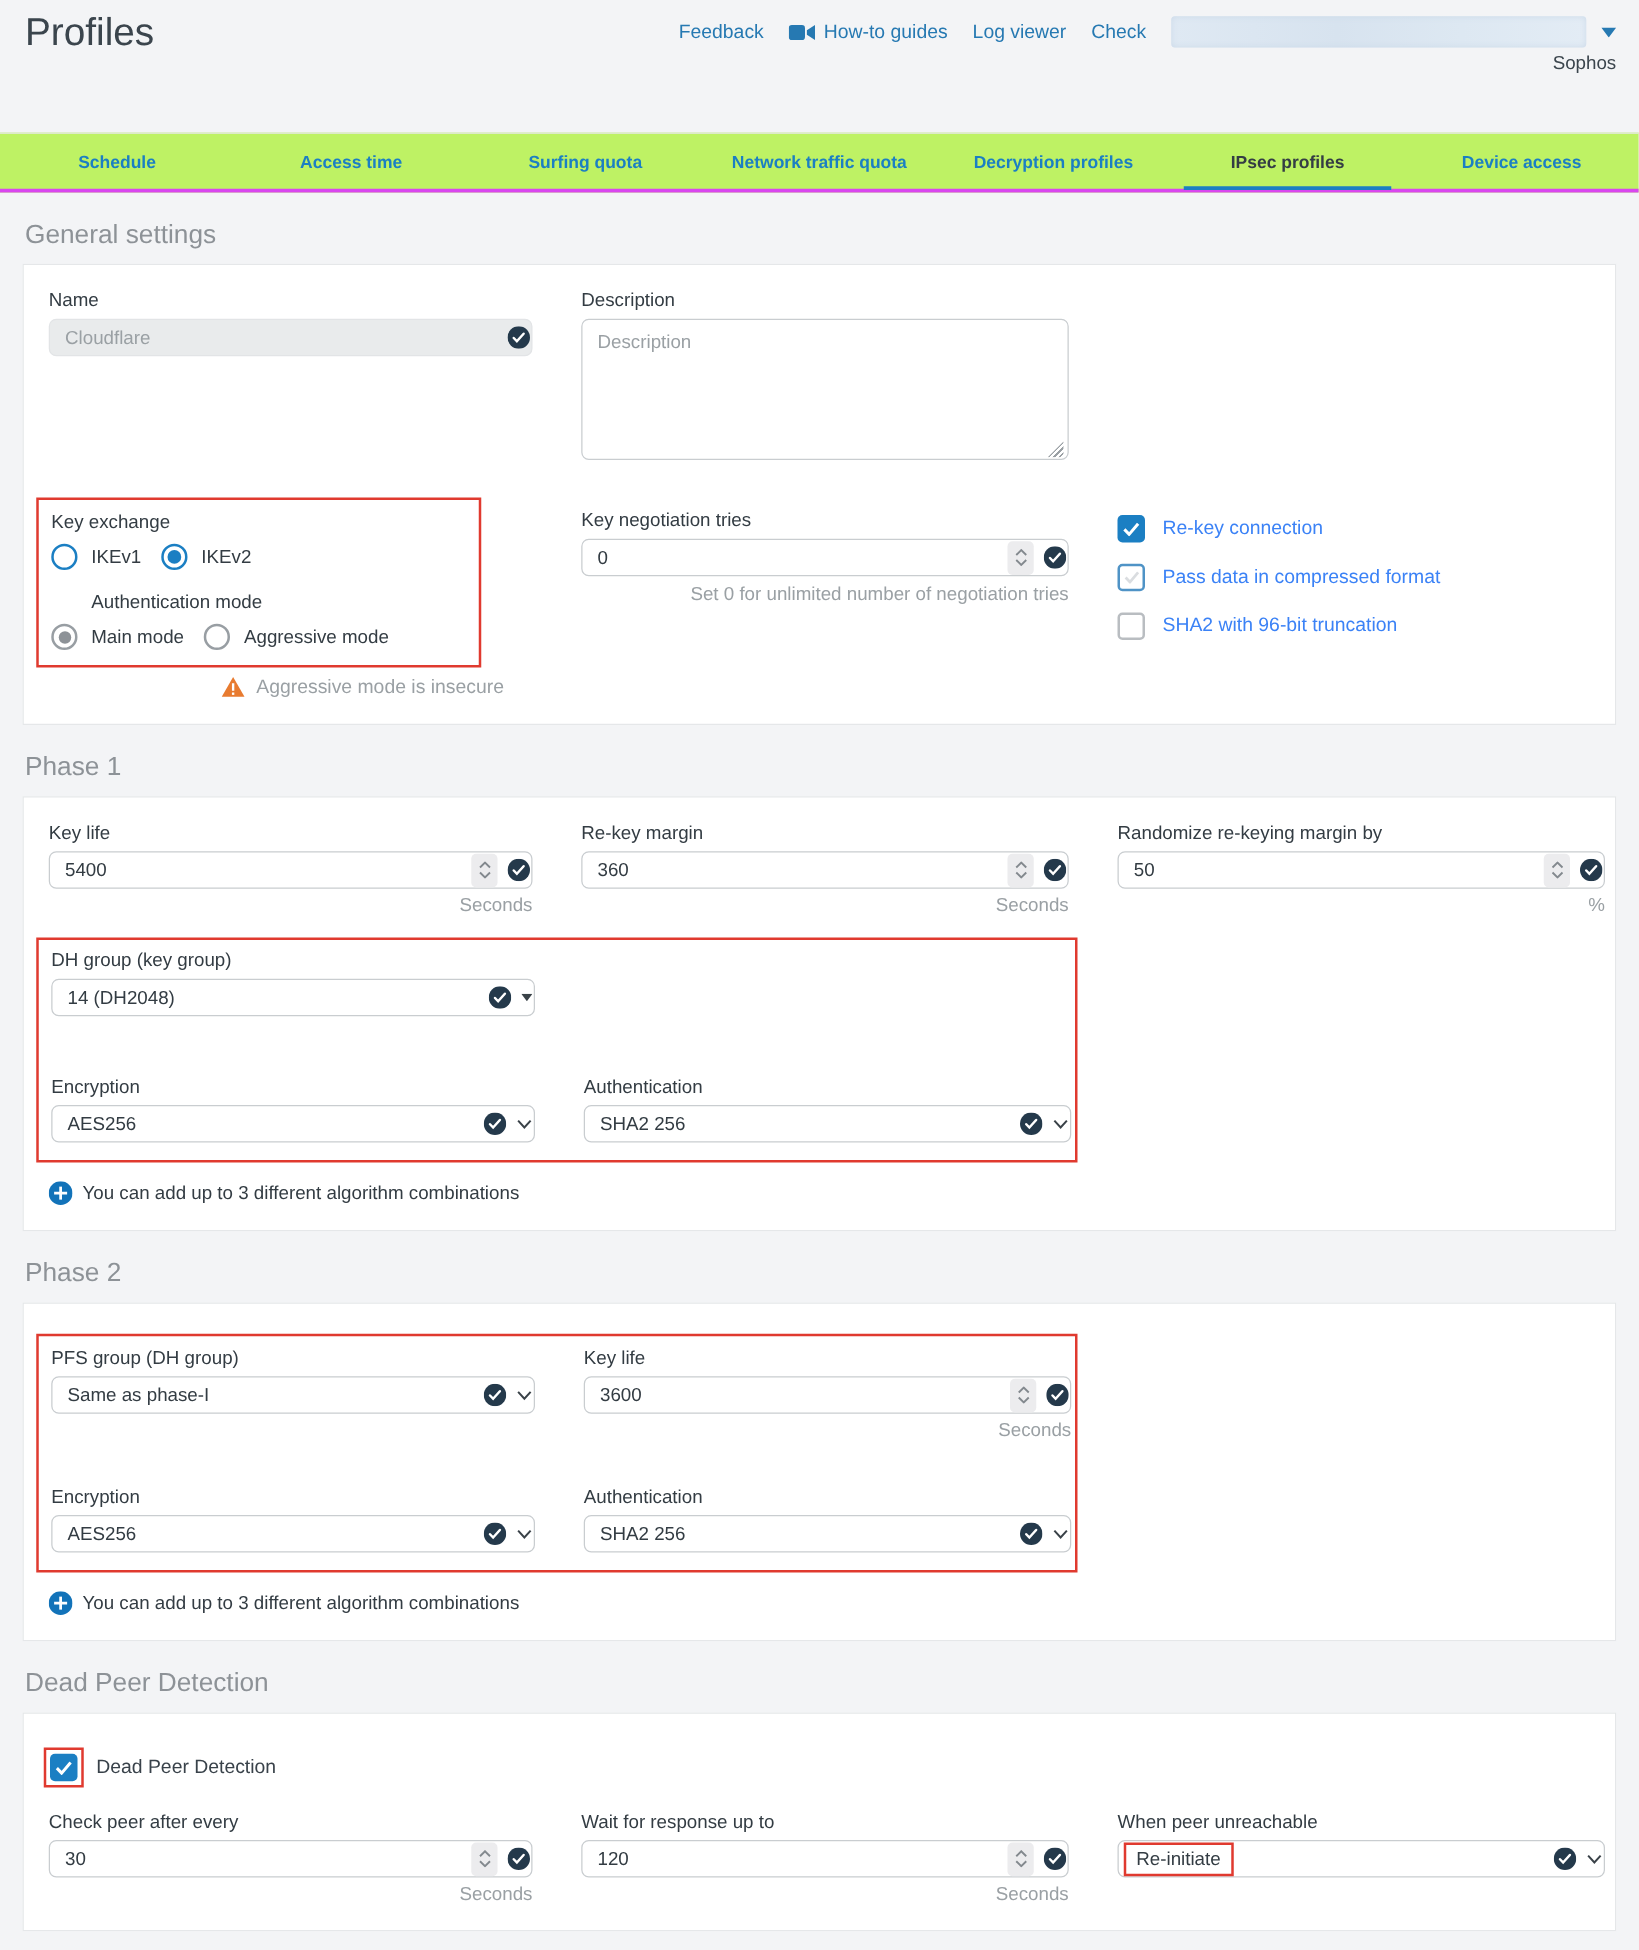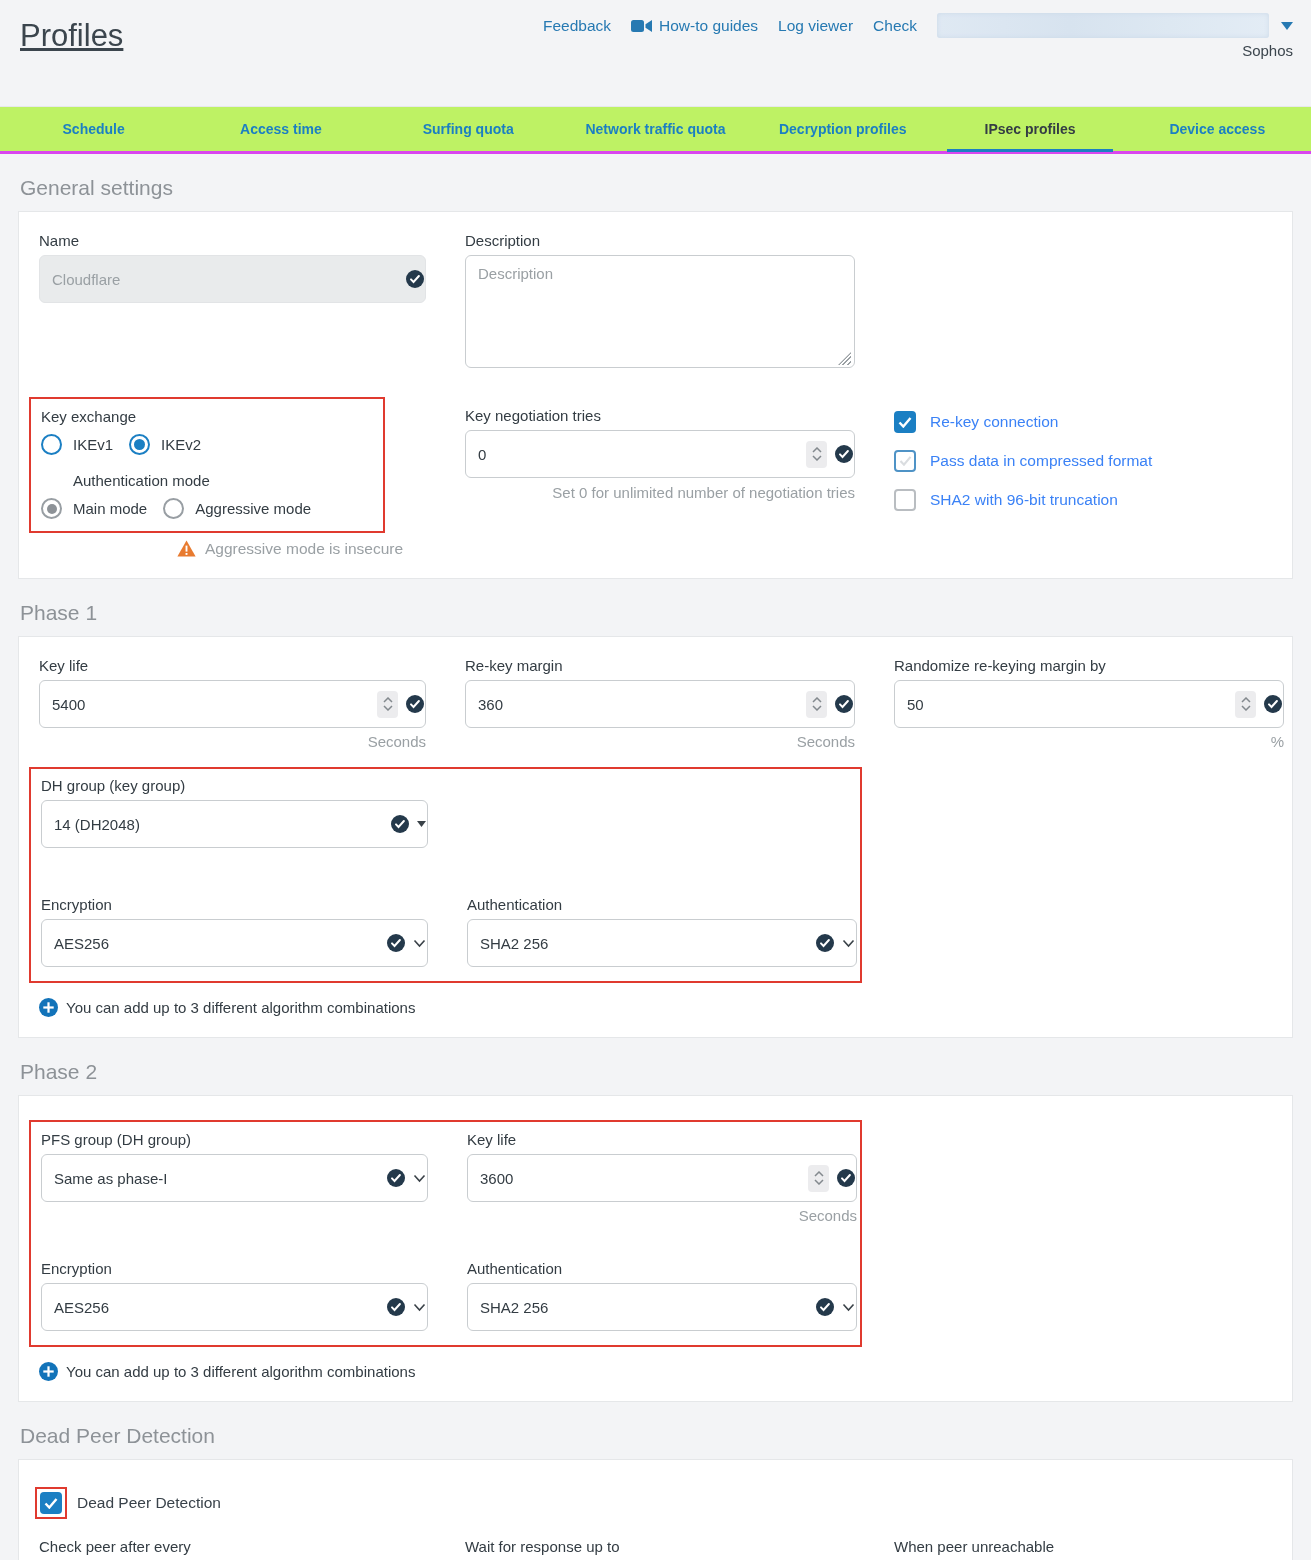--- a/index.html
+++ b/index.html
@@ -4,42 +4,42 @@
 <style>
   * { box-sizing: border-box; }
   html,body { margin:0; padding:0; }
   body {
     width:1311px; height:1560px; overflow:hidden; position:relative;
     background:#f3f4f6; color:#39424a;
     font-family:"Liberation Sans", sans-serif; font-size:15px;
   }
   
   .top { height:106px; position:relative; }
-  .page-title { position:absolute; left:20px; top:18px; font-size:31px; font-weight:400; color:#3b454d;text-decoration:underline; }
+  .page-title { position:absolute; left:20px; top:8px; font-size:31px; font-weight:400; color:#3b454d; }
   .top-nav { position:absolute; top:13px; right:18px; display:flex; align-items:center; gap:20px; }
   .nav-link { color:#2679b2; font-size:15.5px; cursor:pointer; white-space:nowrap; display:flex; align-items:center; gap:7px; }
   .account-pill { width:332px; height:25px; border-radius:3px;
     background:linear-gradient(90deg,#dfe9f3 0%,#d7e3ef 40%,#dde8f2 70%,#e3ecf5 100%);
     box-shadow:inset 0 0 5px #cbd9e8; }
   .acct-caret { margin-left:-8px; display:flex; }
   .brand { position:absolute; right:18px; top:42px; color:#3b454d; font-size:15px; }
   
   .tabbar { display:flex; height:48px; background:#bef264; border-top:1px solid #e7e8ea; border-bottom:3px solid #d946ef; }
   .tab { flex:1; display:flex; align-items:center; justify-content:center; font-size:14px; font-weight:600;
     color:#1b7fc3; cursor:pointer; position:relative; }
   .tab.active { color:#343d44; }
   .tab.active::after { content:''; position:absolute; left:11px; right:11px; bottom:-1px; height:3px; background:#1b7fc3; }
   
   .section-title { font-size:21px; font-weight:400; color:#8d9297; margin:22px 20px 11px 20px; }
   .card { background:#fff; border:1px solid #e5e7e9; margin:0 18px; padding:20px 10px 20px 20px; position:relative; }
   .grid3 { display:grid; grid-template-columns:387px 390px 390px; column-gap:39px; }
   .inner2 { display:grid; grid-template-columns:387px 390px; column-gap:39px; }
   .flabel { font-size:15px; color:#333c43; margin-bottom:6px; }
   
-  .fbox { height:48px; border:1px solid #c9cdd0; border-radius:6px; background:#fff;
+  .fbox { height:30px; border:1px solid #c9cdd0; border-radius:6px; background:#fff;
     display:flex; align-items:center; padding:0 1px 0 12px; gap:8px; }
   .fbox input { flex:1; min-width:0; border:0; outline:0; background:transparent; font:inherit; color:#333c43; padding:0; }
   .fbox.disabled { background:#e9ebec; border-color:#e2e4e6; }
   .fbox.disabled input { color:#9aa0a4; }
   .sel-value { flex:1; color:#333c43; }
   .unit { text-align:right; color:#9aa0a4; margin-top:5px; font-size:15px; }
   .fhelp { text-align:right; color:#9aa0a4; margin-top:6px; font-size:15px; }
   .spinner { width:21px; height:27px; background:#ececee; border-radius:4px;
     display:flex; flex-direction:column; align-items:center; justify-content:center; gap:2px; cursor:pointer; flex:none; }
   

